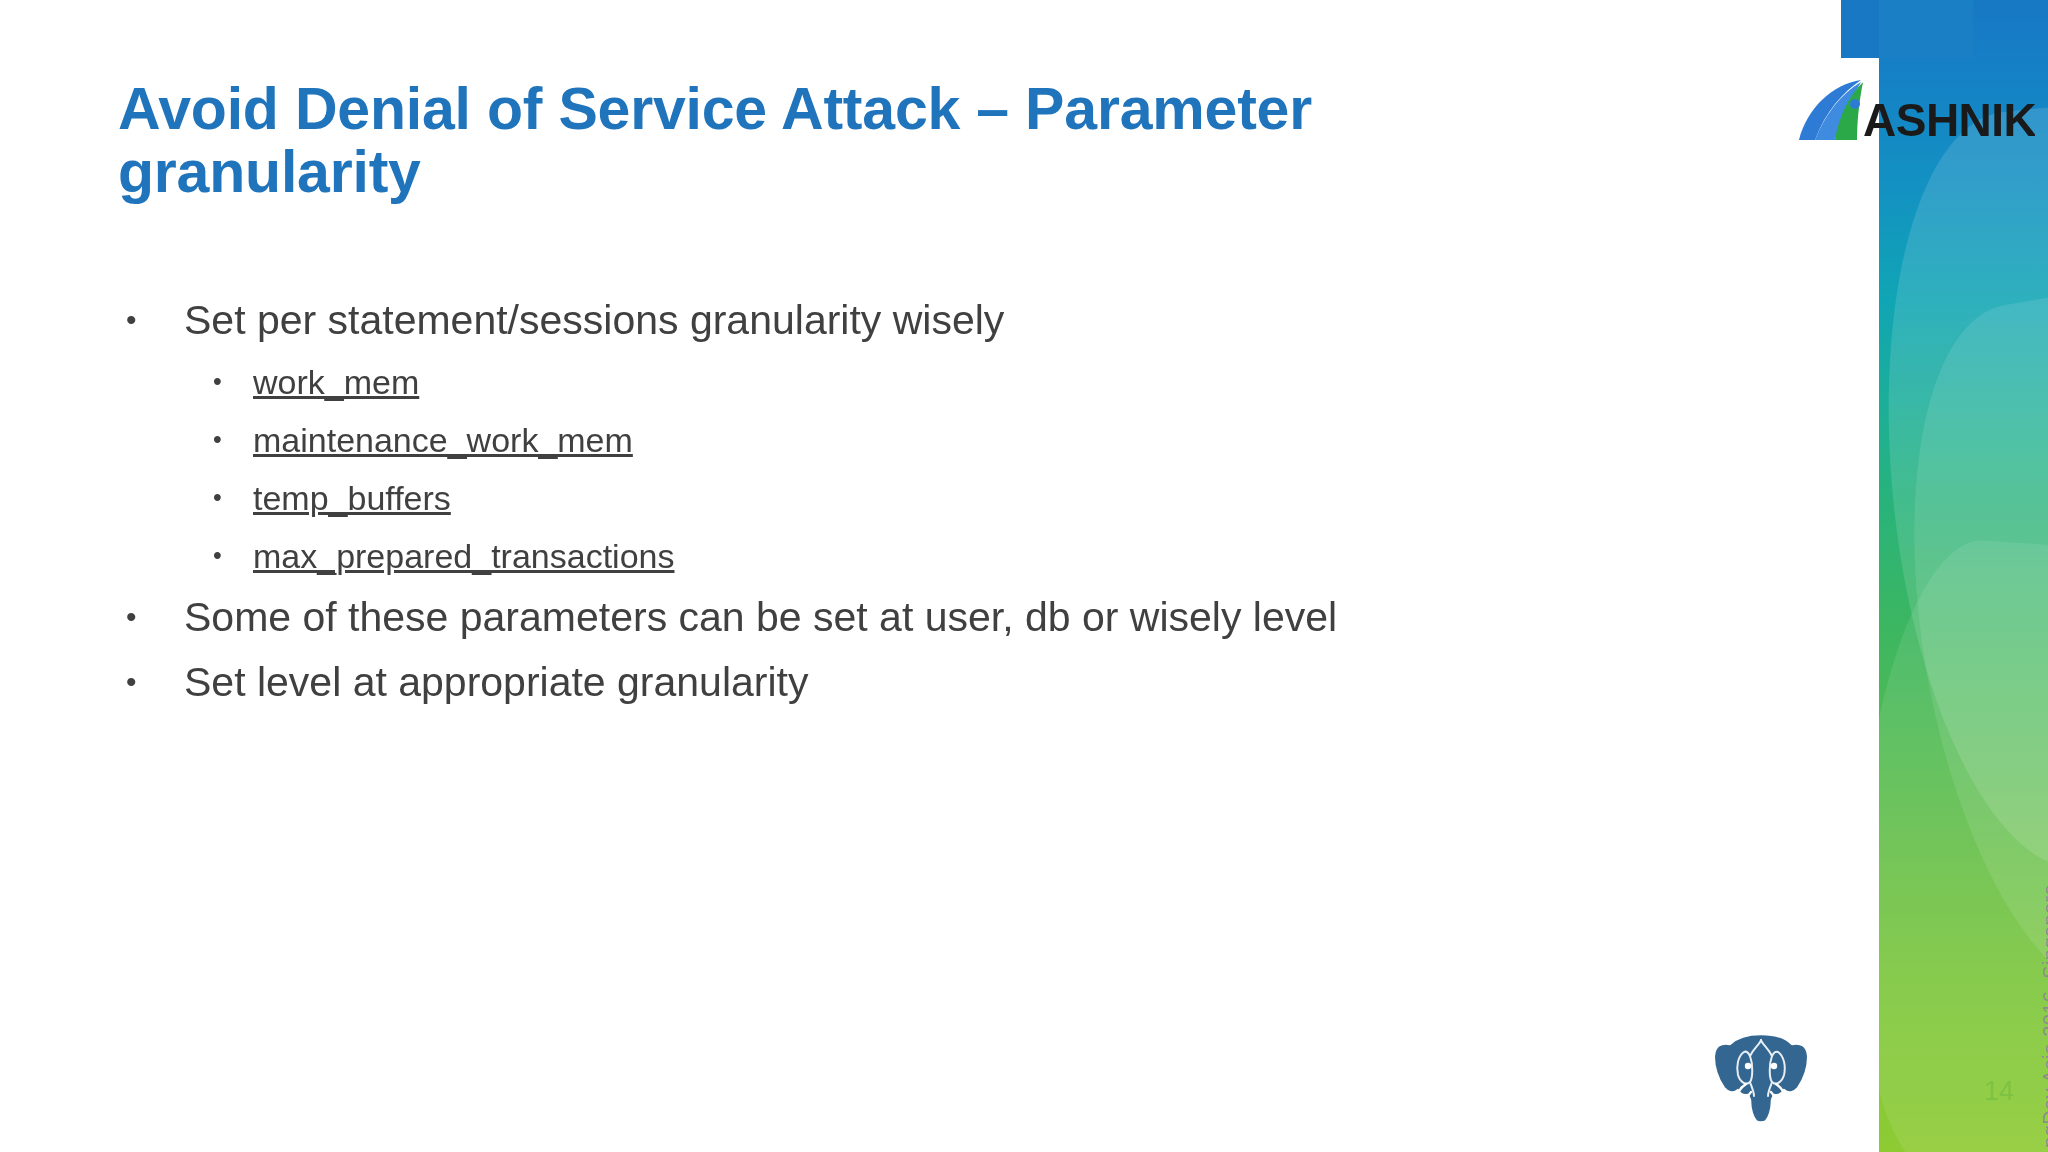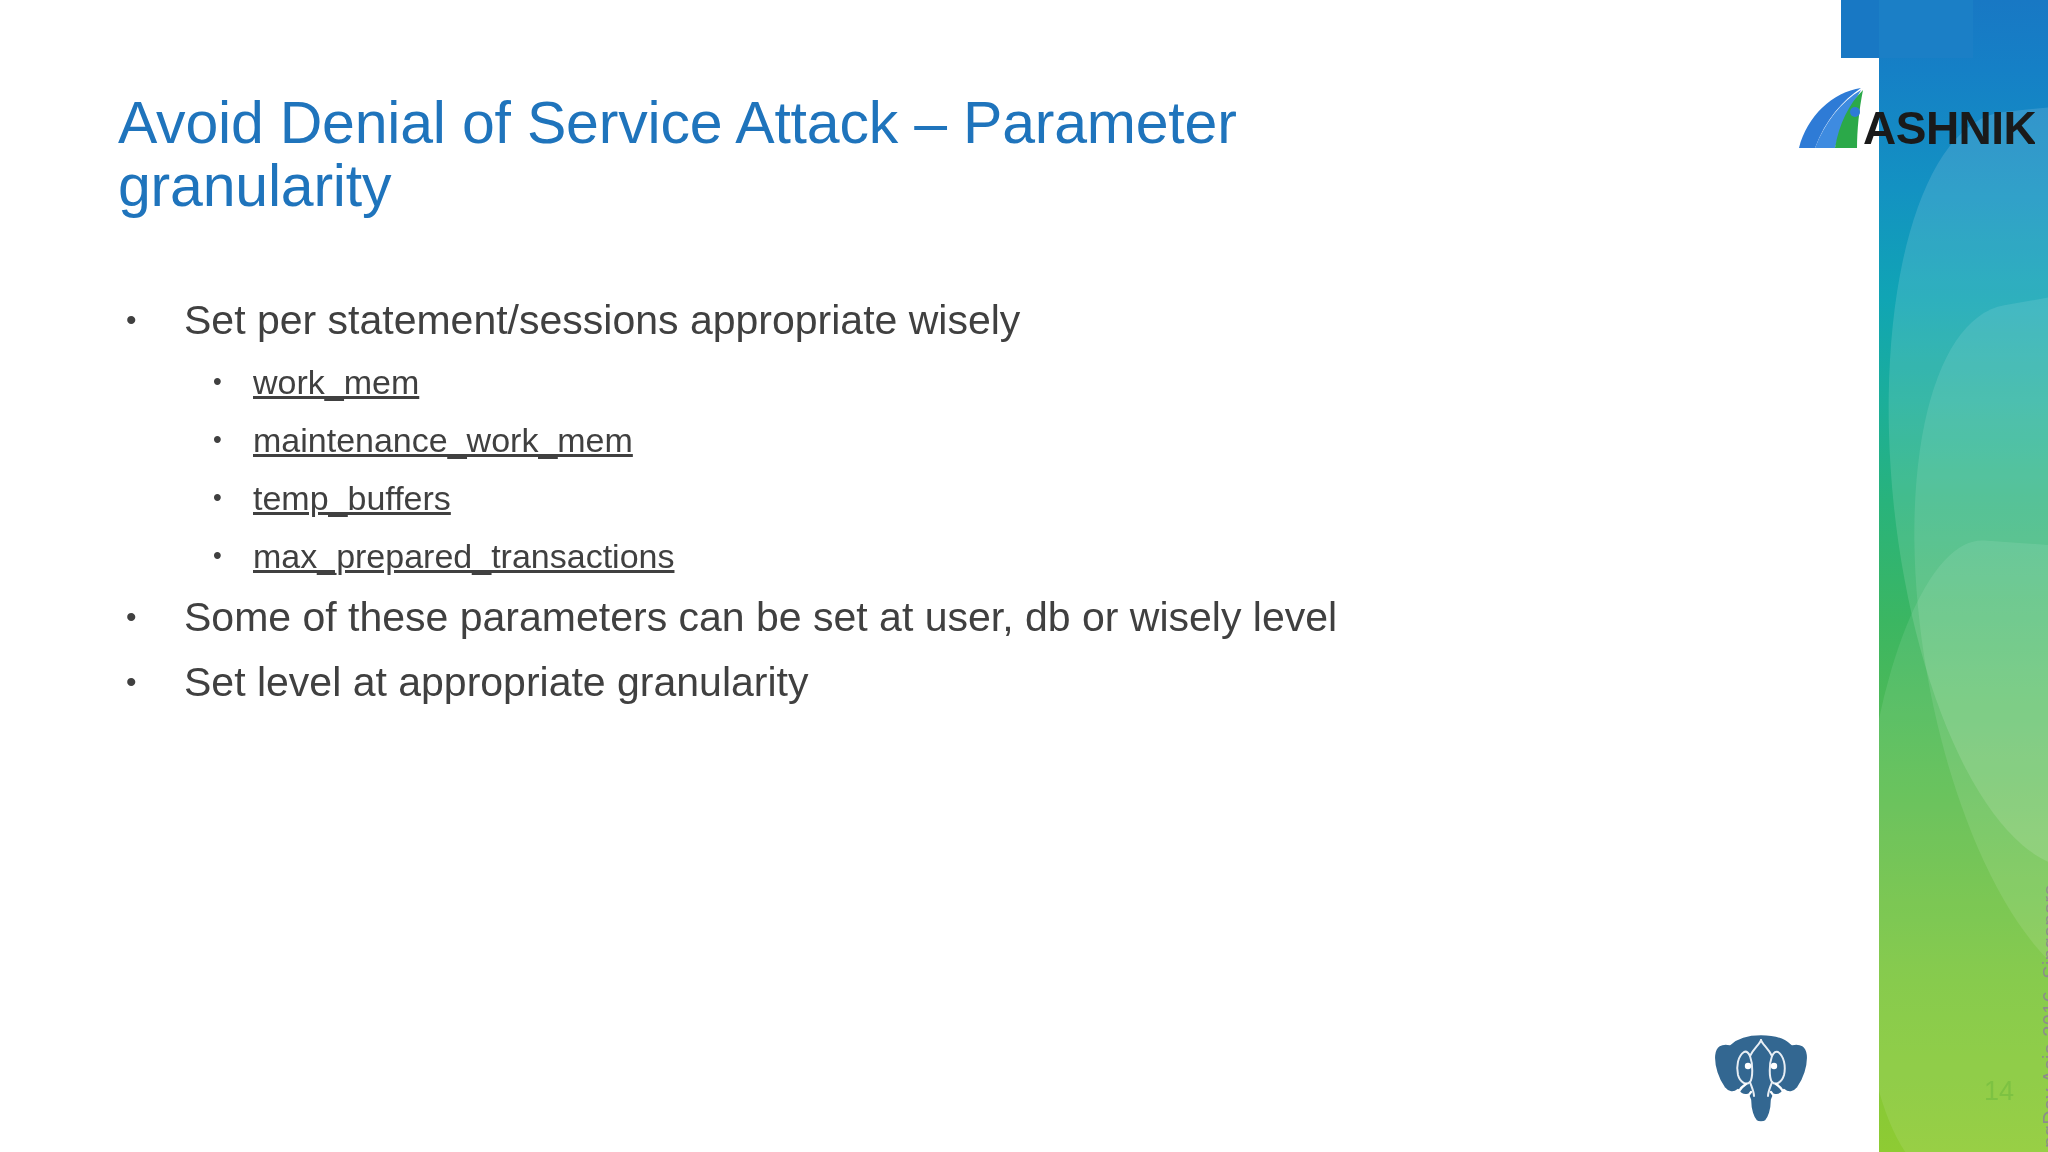--- a/index.html
+++ b/index.html
@@ -20,26 +20,26 @@
   .slide {
     position: absolute;
     inset: 0;
     background: #ffffff;
   }
 
   
   .title {
     position: absolute;
     left: 118px;
-    top: 92px;
+    top: 78px;
     width: 1290px;
     color: #1F74BC;
     font-size: 59px;
     line-height: 1.06;
-    font-weight: 400;
+    font-weight: 700;
     letter-spacing: -0.2px;
     white-space: pre-wrap;
   }
 
   
   .body {
     position: absolute;
     left: 108px;
     top: 300px;
     width: 1660px;
@@ -171,21 +171,21 @@
     top: 58px;
     width: 38px;
     height: 82px;
     background: #ffffff;
   }
 
   
   .logo {
     position: absolute;
     left: 1795px;
-    top: 86px;
+    top: 78px;
     width: 240px;
     height: 72px;
   }
   .logo svg { display: block; }
 
   
   .vtext {
     position: absolute;
     right: 9px;
     top: 620px;
@@ -220,21 +220,21 @@
 <body>
 
 <div class="slide">
 
   <div class="title">Avoid Denial of Service Attack – Parameter granularity</div>
 
   <div class="body">
 
     <div class="bullet-l1">
       <span class="dot">•</span>
-      <span class="txt">Set per statement/sessions appropriate wisely</span>
+      <span class="txt">Set per statement/sessions granularity wisely</span>
     </div>
 
     <div class="sublist">
       <div class="bullet-l2">
         <span class="dot">•</span>
         <span class="txt">work_mem</span>
       </div>
       <div class="bullet-l2">
         <span class="dot">•</span>
         <span class="txt">maintenance_work_mem</span>

